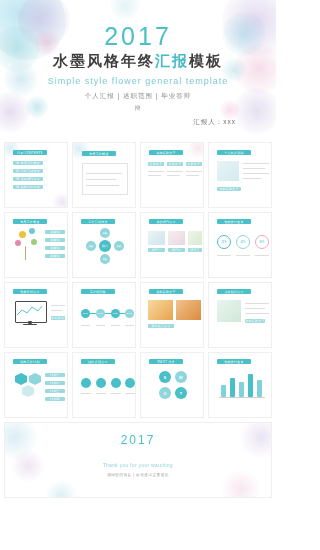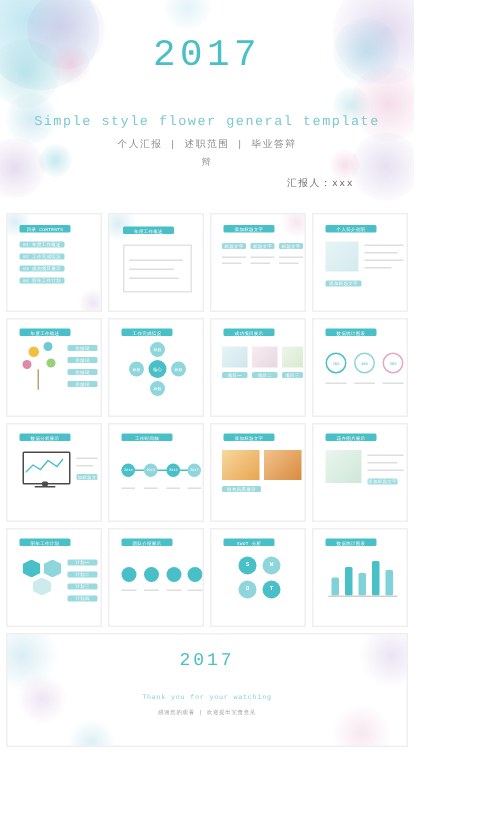--- a/index.html
+++ b/index.html
@@ -1,21 +1,21 @@
 <!DOCTYPE html>
 <html><head>
 <meta charset="utf-8">
 <style>
   html,body{margin:0;padding:0;}
   body{
     width:276px;height:550px;overflow:hidden;
     background:#ffffff;
     font-family:"Liberation Sans", sans-serif;
   }
-  .page{position:relative;width:276px;height:550px;overflow:hidden;background:#fff;font-family:Liberation Mono, monospace;}
+  .page{position:relative;width:276px;height:550px;overflow:hidden;background:#fff;}
 
   
   .blob{position:absolute;border-radius:50%;filter:blur(0.4px);pointer-events:none;}
 
   
   .hero{position:relative;height:142px;overflow:hidden;}
   .hero-year{
     position:absolute;top:22px;left:0;right:0;text-align:center;
     font-size:25px;letter-spacing:3px;color:#4bbfc6;font-weight:400;
   }
@@ -89,20 +89,21 @@
 
     <div class="blob" style="right:-16px;top:-14px;width:70px;height:70px;background:radial-gradient(circle at 50% 50%, rgba(190,170,220,.45), rgba(190,170,220,.06) 70%);"></div>
     <div class="blob" style="right:10px;top:12px;width:44px;height:44px;background:radial-gradient(circle at 50% 50%, rgba(140,205,225,.45), rgba(140,205,225,.06) 70%);"></div>
     <div class="blob" style="right:-8px;top:44px;width:50px;height:50px;background:radial-gradient(circle at 50% 50%, rgba(230,170,200,.40), rgba(230,170,200,.05) 70%);"></div>
     <div class="blob" style="right:30px;top:58px;width:24px;height:24px;background:radial-gradient(circle at 50% 50%, rgba(150,210,220,.40), rgba(150,210,220,.05) 70%);"></div>
     <div class="blob" style="right:-4px;top:88px;width:46px;height:46px;background:radial-gradient(circle at 50% 50%, rgba(185,165,215,.35), rgba(185,165,215,.05) 70%);"></div>
     <div class="blob" style="right:36px;top:100px;width:20px;height:20px;background:radial-gradient(circle at 50% 50%, rgba(235,175,205,.40), rgba(235,175,205,.05) 70%);"></div>
     <div class="blob" style="left:110px;top:-10px;width:30px;height:30px;background:radial-gradient(circle at 50% 50%, rgba(160,215,230,.30), rgba(160,215,230,.04) 70%);"></div>
 
     <div class="hero-year">2017</div>
+    <div class="hero-title"><span>水墨风格年终</span><span class="hl">汇报</span><span>模板</span></div>
     <div class="hero-sub">Simple style flower general template</div>
     <div class="hero-sub2">个人汇报 | 述职范围 | 毕业答辩</div>
     <div class="hero-sub3">辩</div>
     <div class="hero-author">汇报人：xxx</div>
   </div>
 
   <div class="grid">
 
     <div class="row">
       <div class="slide">

